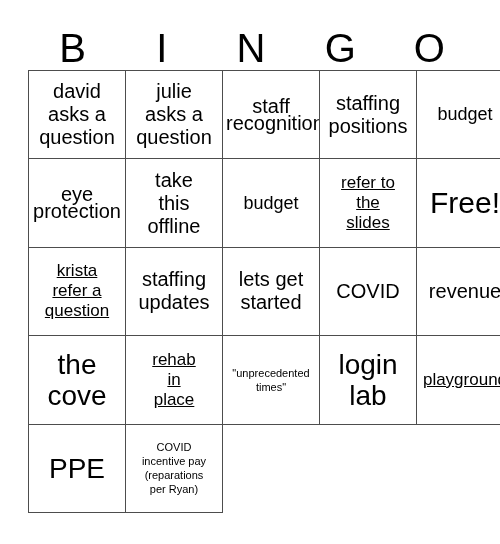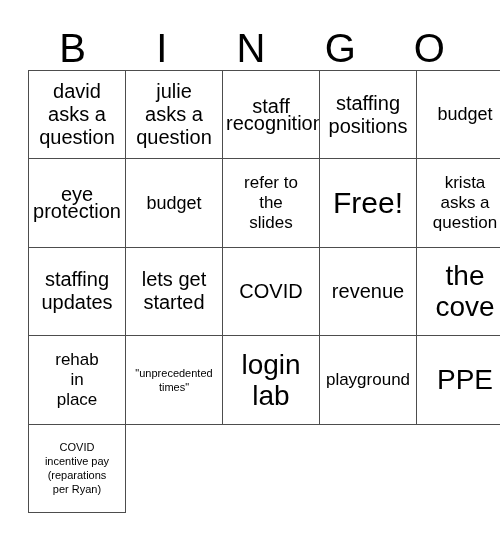--- a/index.html
+++ b/index.html
@@ -76,21 +76,21 @@
     width: 100%;
     white-space: pre-line;
     color: #000000;
   }
 
   
   .fs-xxl .cell-text { font-size: 30px; line-height: 34px; }
   .fs-xl  .cell-text { font-size: 28px; line-height: 31px; }
   .fs-lg  .cell-text { font-size: 18px; line-height: 27px; }
   .fs-md  .cell-text { font-size: 20px; line-height: 23px; }
-  .fs-sm  .cell-text { font-size: 17px; line-height: 20px; }
+  .fs-sm  .cell-text { font-size: 17px; line-height: 20px; text-decoration: underline; }
   .fs-xs  .cell-text { font-size: 20px; line-height: 17px; }
   .fs-xxs .cell-text { font-size: 11px; line-height: 14px; }
 </style>
 </head>
 <body>
 
 <div class="card">
 
   <div class="bingo-header">
     <div class="letter">B</div>
@@ -121,35 +121,40 @@
 positions</span>
       </div>
     <div class="cell fs-lg">
         <span class="cell-text">budget</span>
       </div>
 
     <div class="cell fs-xs">
         <span class="cell-text">eye
 protection</span>
       </div>
+    <div class="cell fs-md">
+        <span class="cell-text">take
+this
+offline</span>
+      </div>
 
     <div class="cell fs-lg">
         <span class="cell-text">budget</span>
       </div>
     <div class="cell fs-sm">
         <span class="cell-text">refer to
 the
 slides</span>
       </div>
     <div class="cell fs-xxl">
         <span class="cell-text">Free!</span>
       </div>
     <div class="cell fs-sm">
         <span class="cell-text">krista
-asks a
+refer a
 question</span>
       </div>
     <div class="cell fs-md">
         <span class="cell-text">staffing
 updates</span>
       </div>
 
     <div class="cell fs-md">
         <span class="cell-text">lets get
 started</span>

